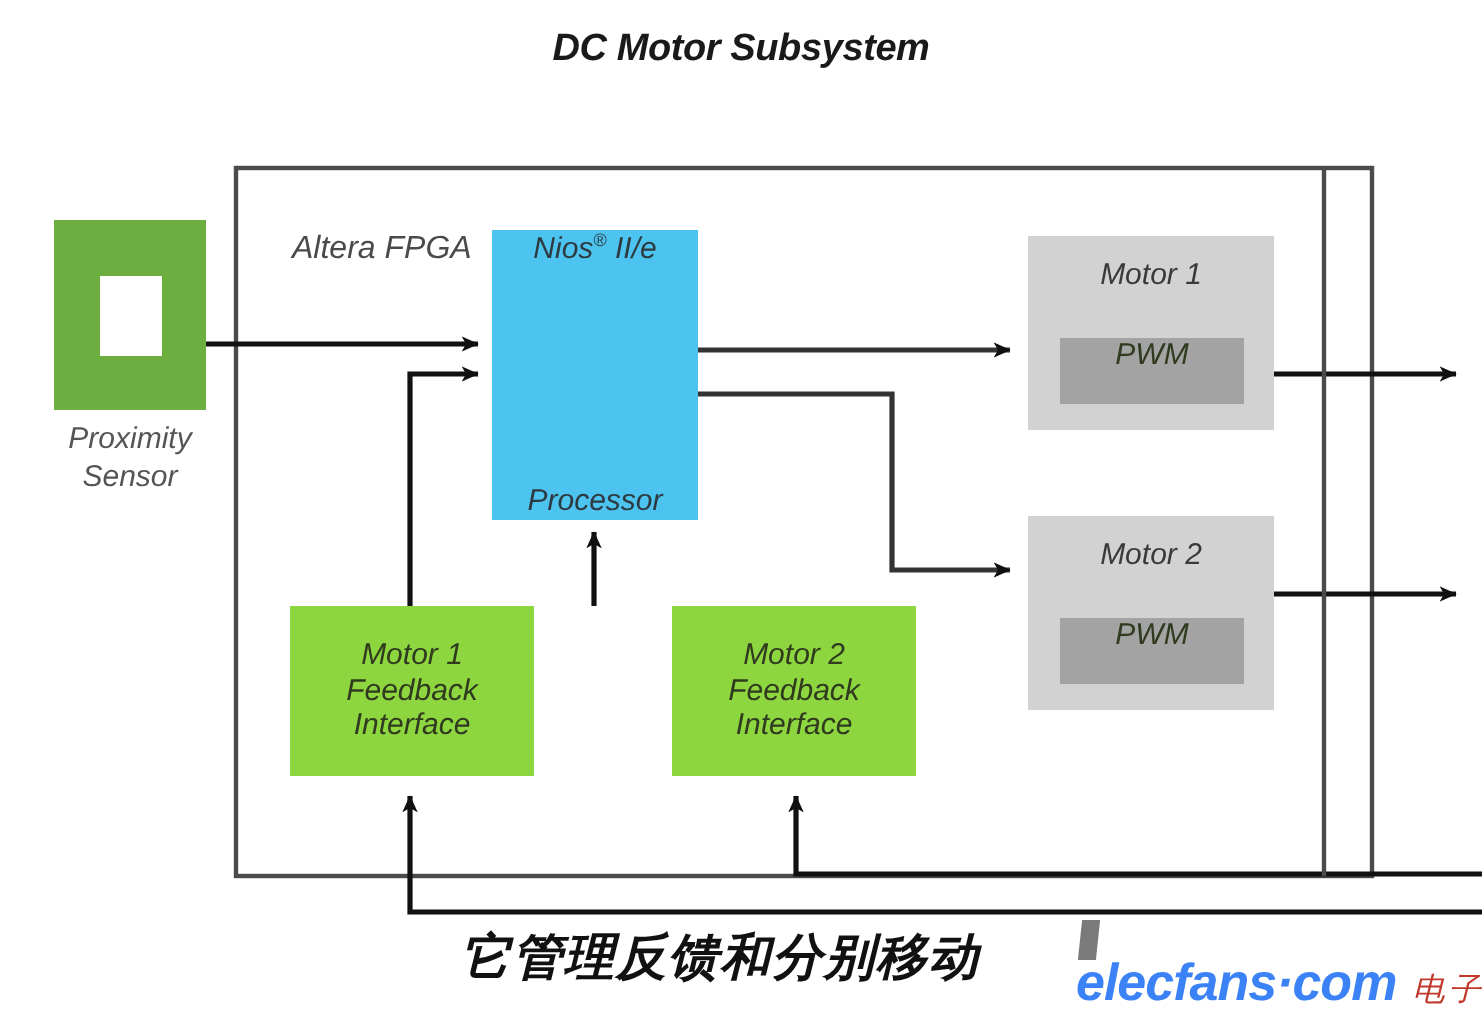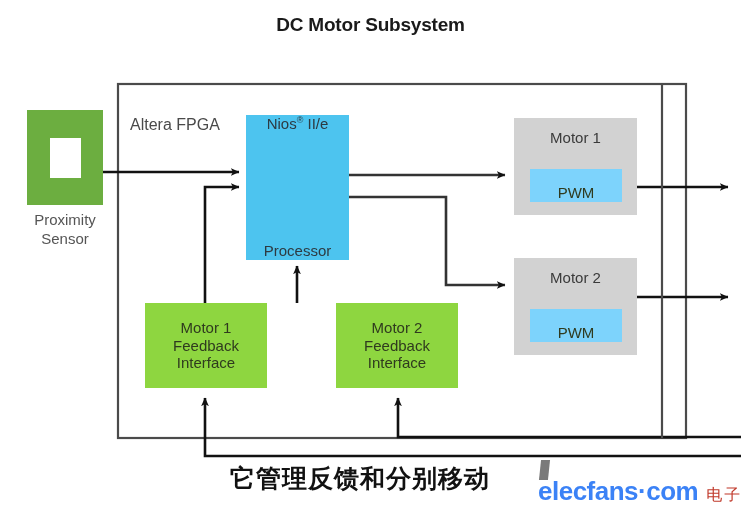--- a/index.html
+++ b/index.html
@@ -9,20 +9,21 @@
   }
   body {
     font-family: "Liberation Sans", sans-serif;
   }
   #canvas {
     position: relative;
     width: 741px;
     height: 516px;
     background: #ffffff;
     overflow: hidden;
+    font-style: italic;
   }
 
   
   .diagram-title {
     position: absolute;
     left: 0;
     top: 14px;
     width: 741px;
     text-align: center;
     font-size: 19px;
@@ -80,38 +81,39 @@
 
   .node-motor {
     background: #d2d2d2;
     font-size: 15px;
     color: #3a3a3a;
     justify-content: flex-start;
     padding-top: 11px;
   }
   .pwm-box {
     position: absolute;
-    background: #7dd3fc;
+    background: #a3a3a3;
     display: flex;
-    align-items: flex-end;
+    align-items: flex-start;
     justify-content: center;
     font-size: 15px;
     color: #2f3a1e;
   }
 
   .node-feedback {
     background: #8ed640;
     font-size: 15px;
     color: #2f3a1e;
   }
 
   .fpga-label {
     position: absolute;
     font-size: 16px;
     color: #4a4a4a;
+    margin-left: 16px;
   }
 
   
   .caption-cn {
     position: absolute;
     font-size: 25px;
     font-weight: bold;
     color: #111111;
     letter-spacing: 1px;
     white-space: nowrap;

